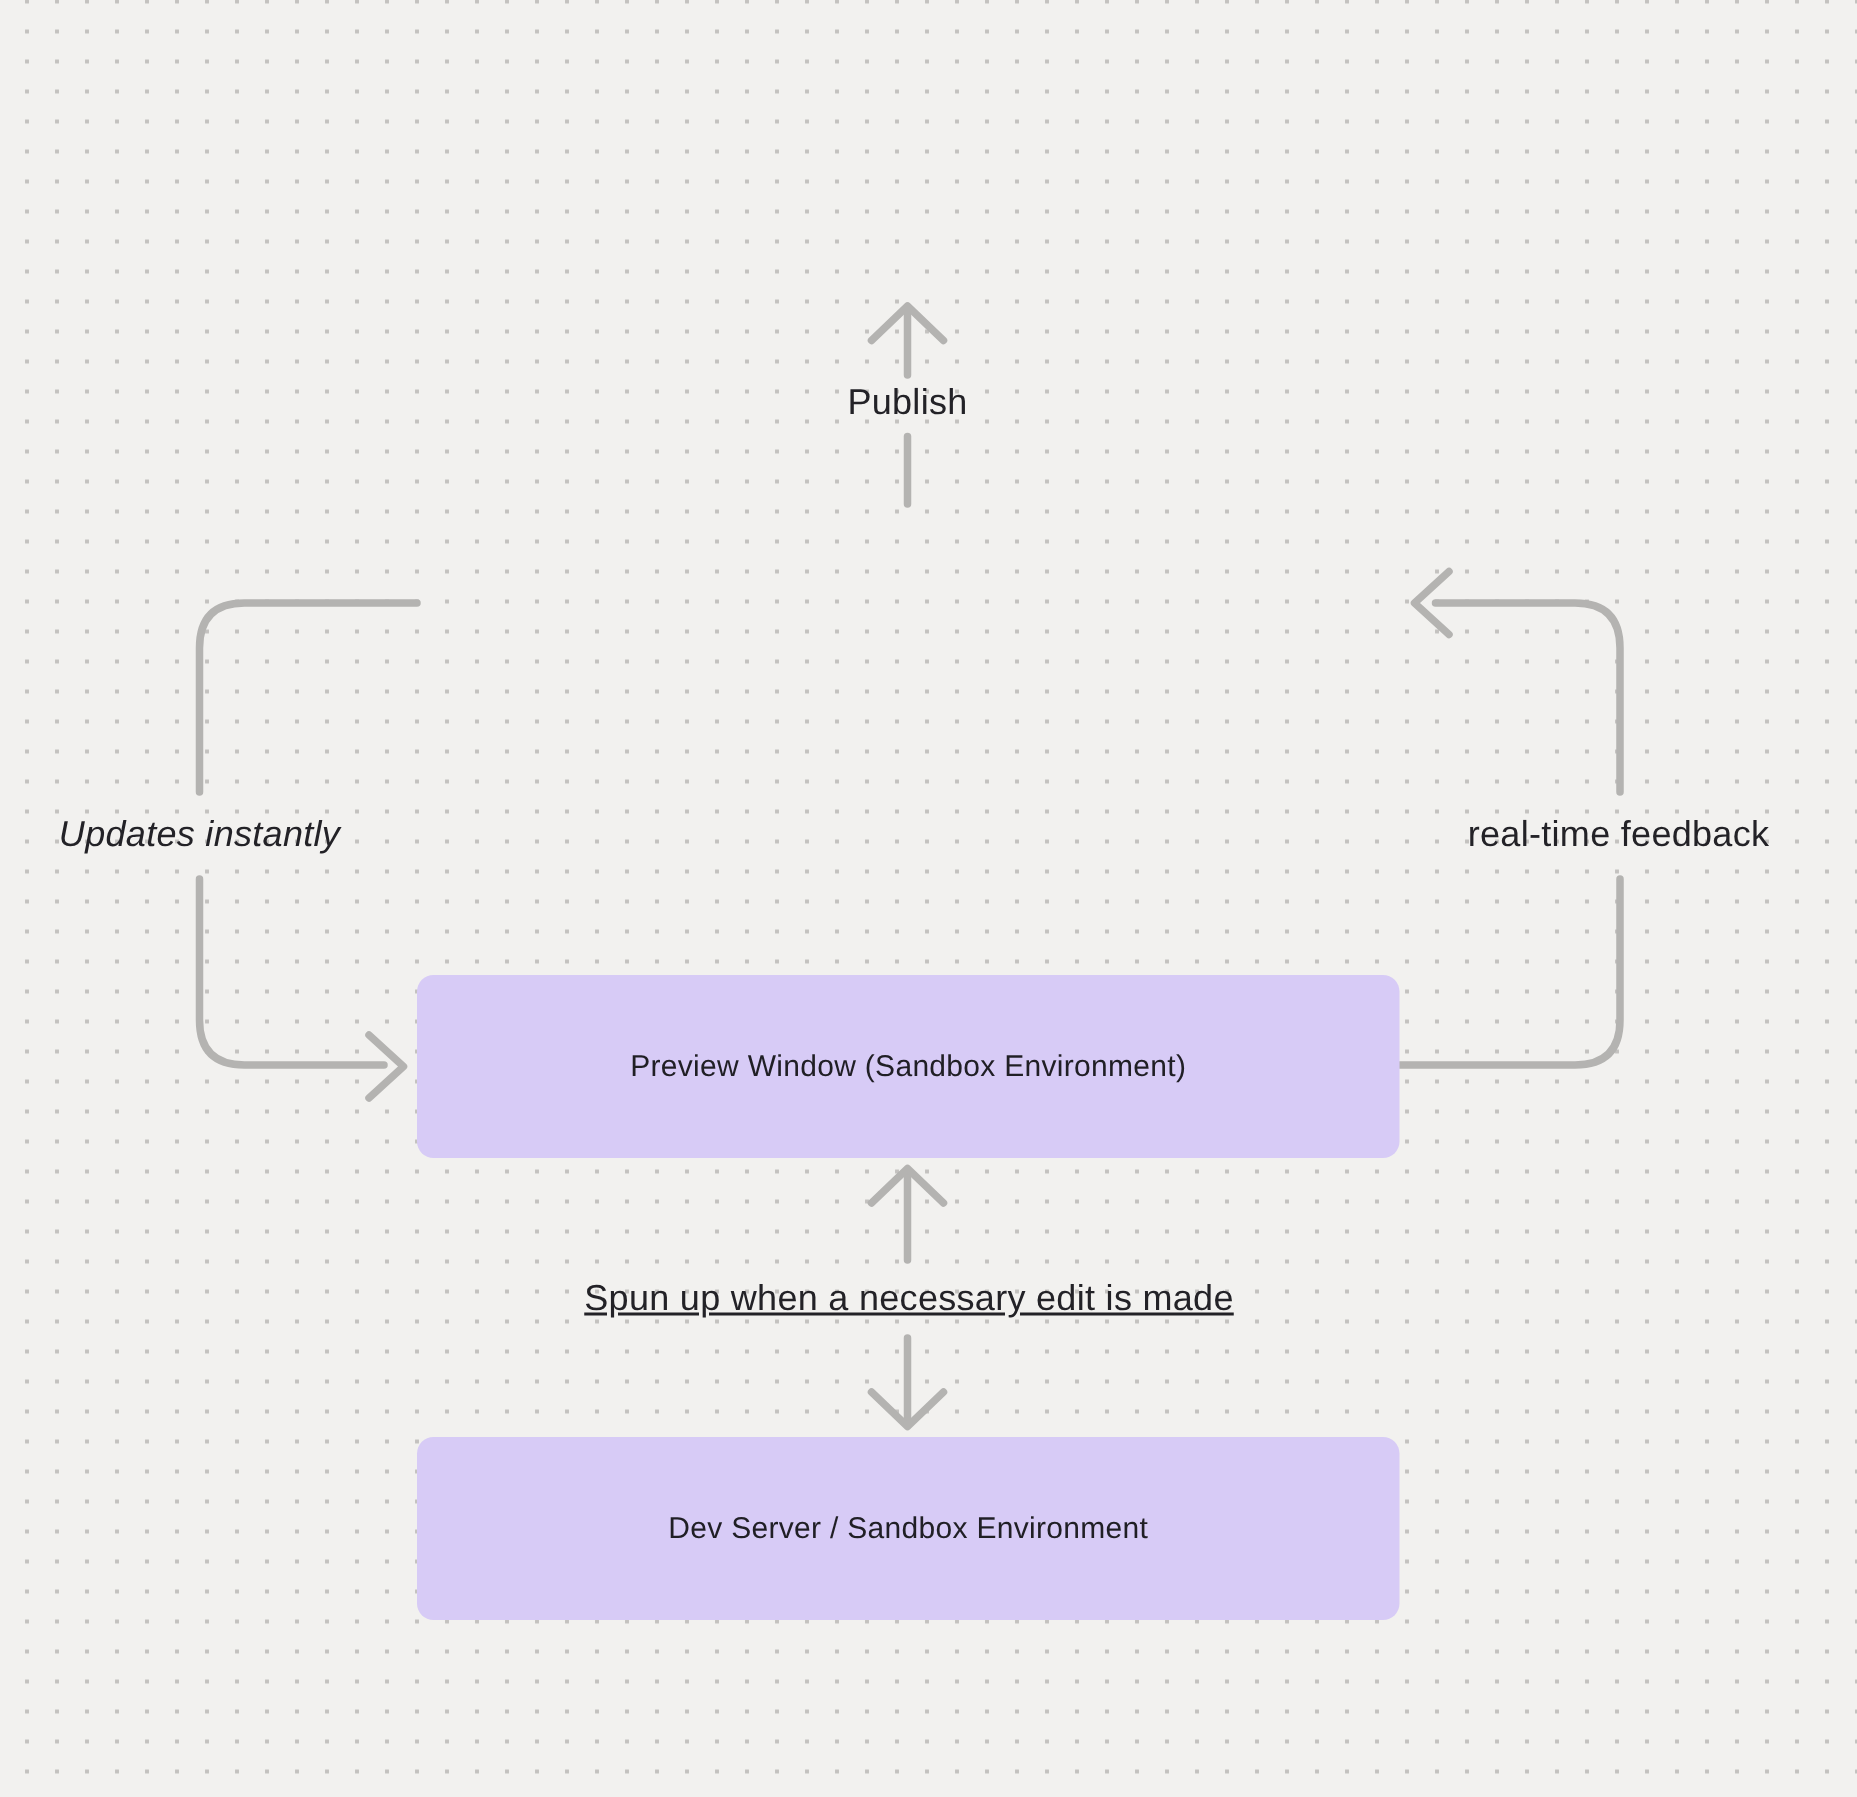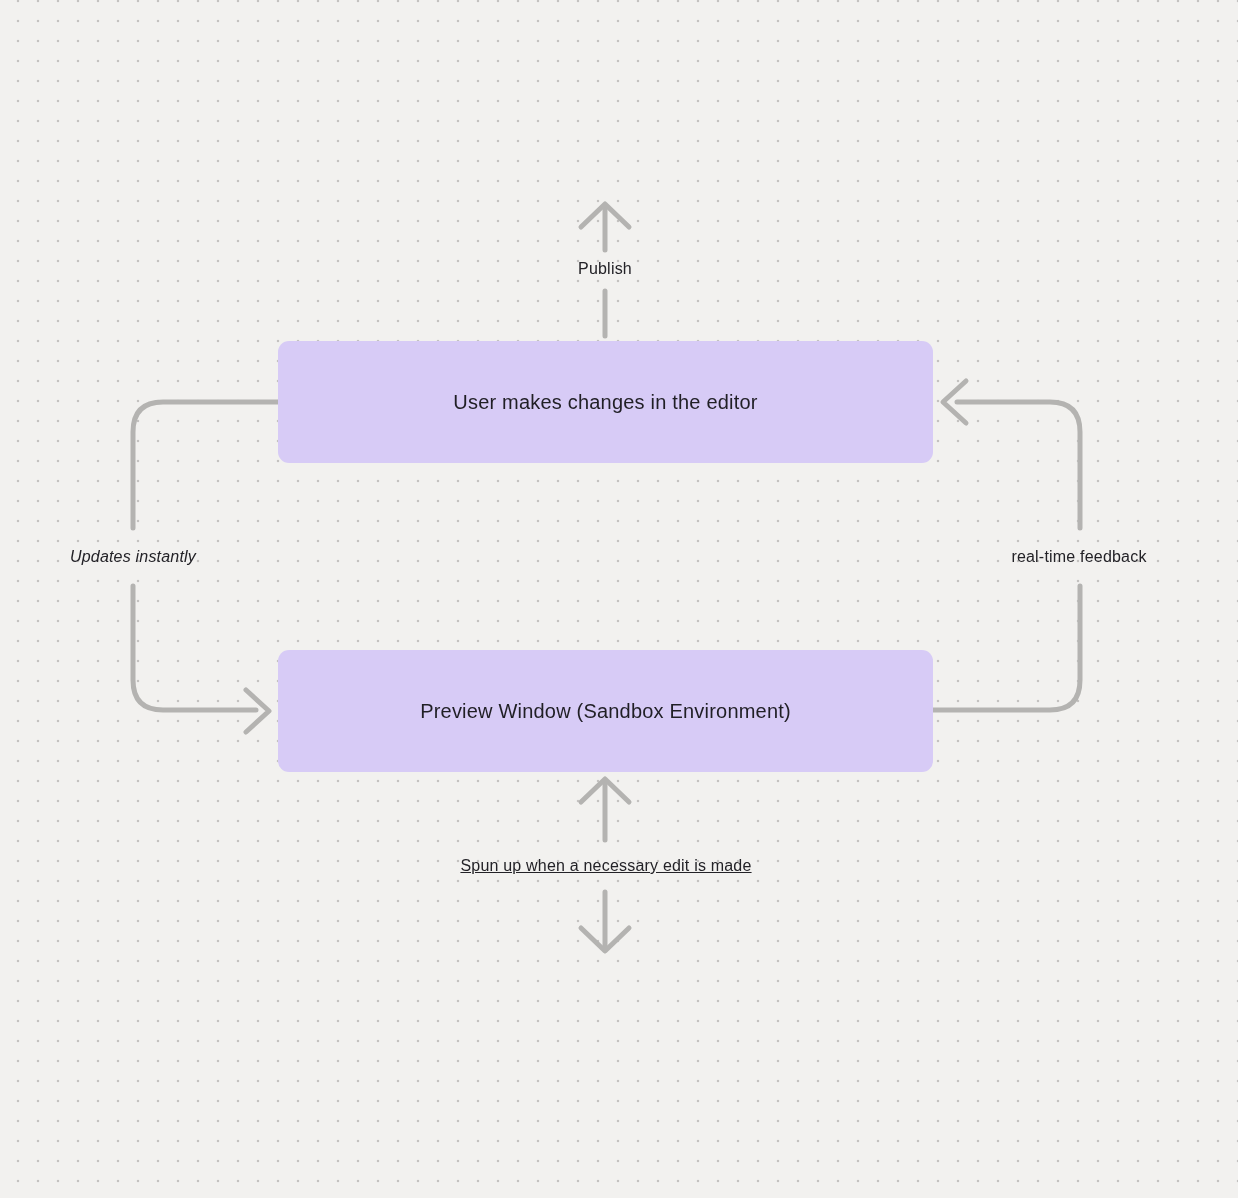--- a/index.html
+++ b/index.html
@@ -53,21 +53,21 @@
   .node-label {
     font-size: 20px;
     font-weight: 500;
     letter-spacing: 0.2px;
     color: var(--node-text);
     text-align: center;
   }
   .edge-label {
     position: absolute;
     transform: translate(-50%, -50%);
-    font-size: 16px;
+    font-size: 24px;
     font-weight: 500;
     letter-spacing: 0.2px;
     color: var(--label-text);
     white-space: nowrap;
     text-align: center;
   }
   .node-1 { top: 72px; }
   .node-2 { top: 341px; }
   .node-3 { top: 650px; }
   .node-4 { top: 958px; }
@@ -103,27 +103,27 @@
 
     <g>
       <path d="M605 840 L605 783"></path>
       <path d="M581 802 L605 779 L629 802"></path>
       <path d="M605 892 L605 948"></path>
       <path d="M581 928 L605 951 L629 928"></path>
     </g>
   </svg>
 
 
-  <div class="node node-2">
-    <div class="node-label">User makes changes in the editor</div>
-  </div>
 
   <div class="node node-3">
     <div class="node-label">Preview Window (Sandbox Environment)</div>
   </div>
 
+  <div class="node node-4">
+    <div class="node-label">Dev Server / Sandbox Environment</div>
+  </div>
 
   <div class="edge-label label-publish">Publish</div>
   <div class="edge-label label-updates">Updates instantly</div>
   <div class="edge-label label-feedback">real-time feedback</div>
   <div class="edge-label label-spunup">Spun up when a necessary edit is made</div>
 
 </div>
 
 </body></html>

